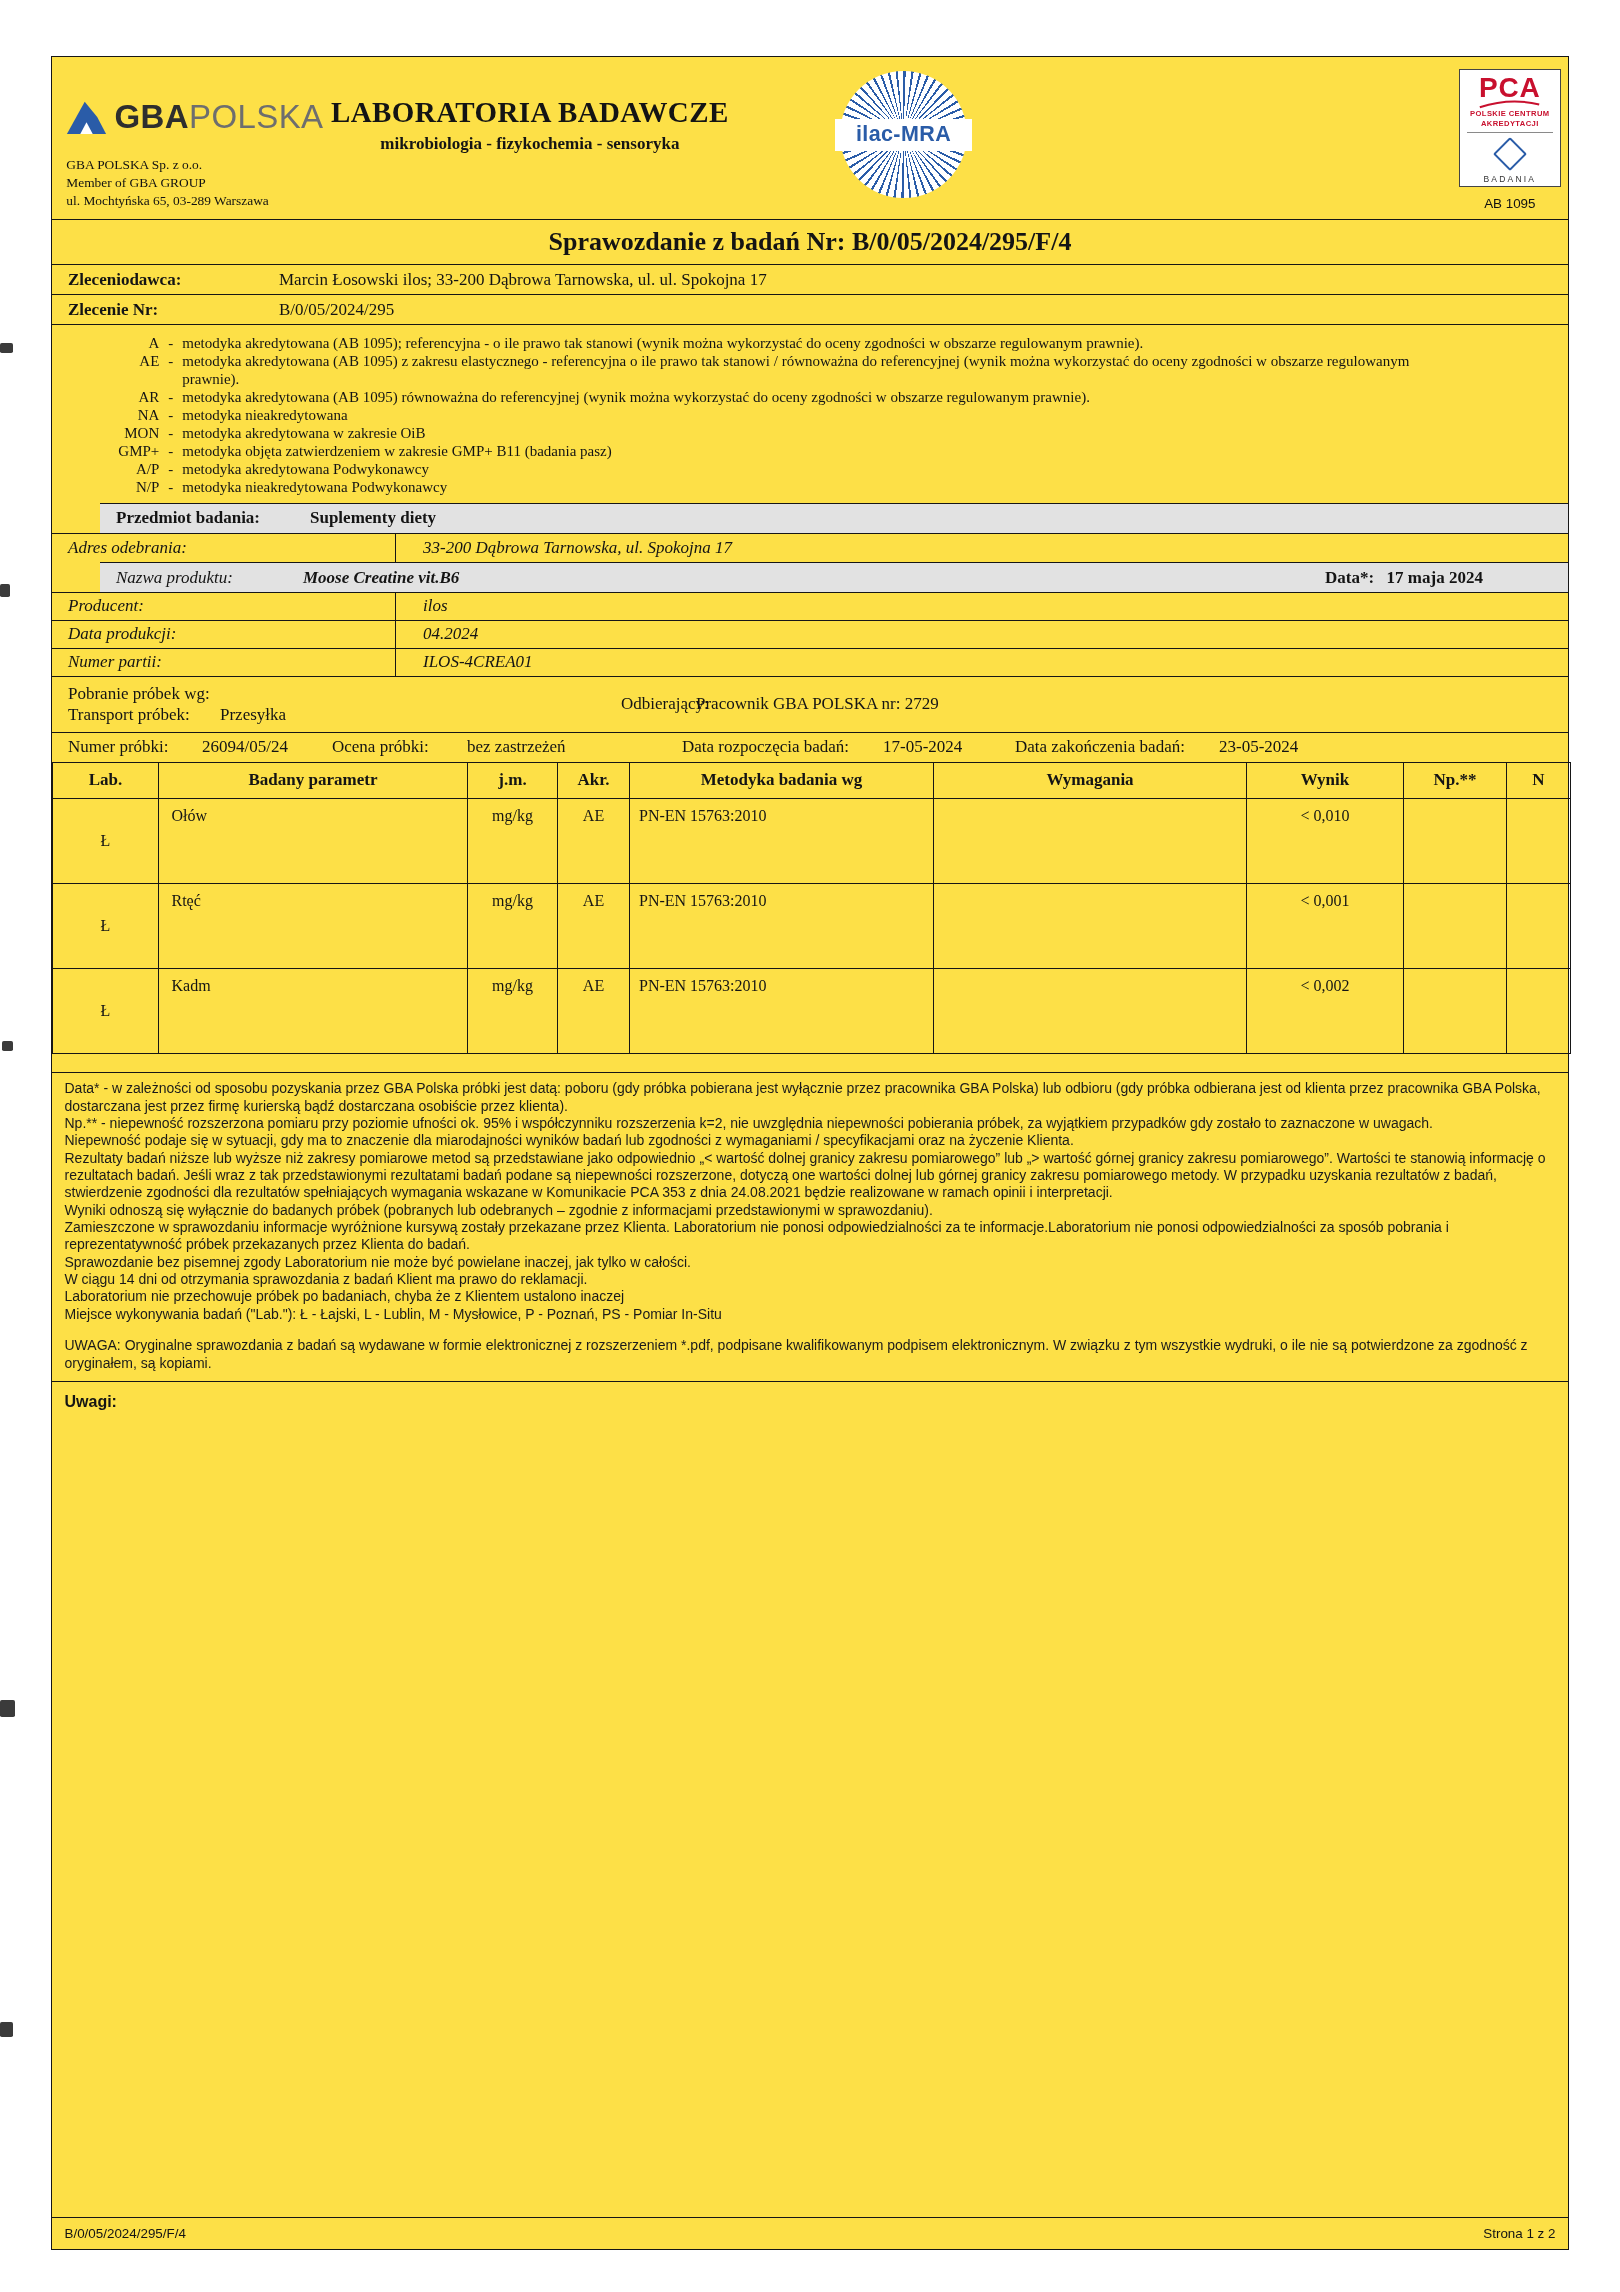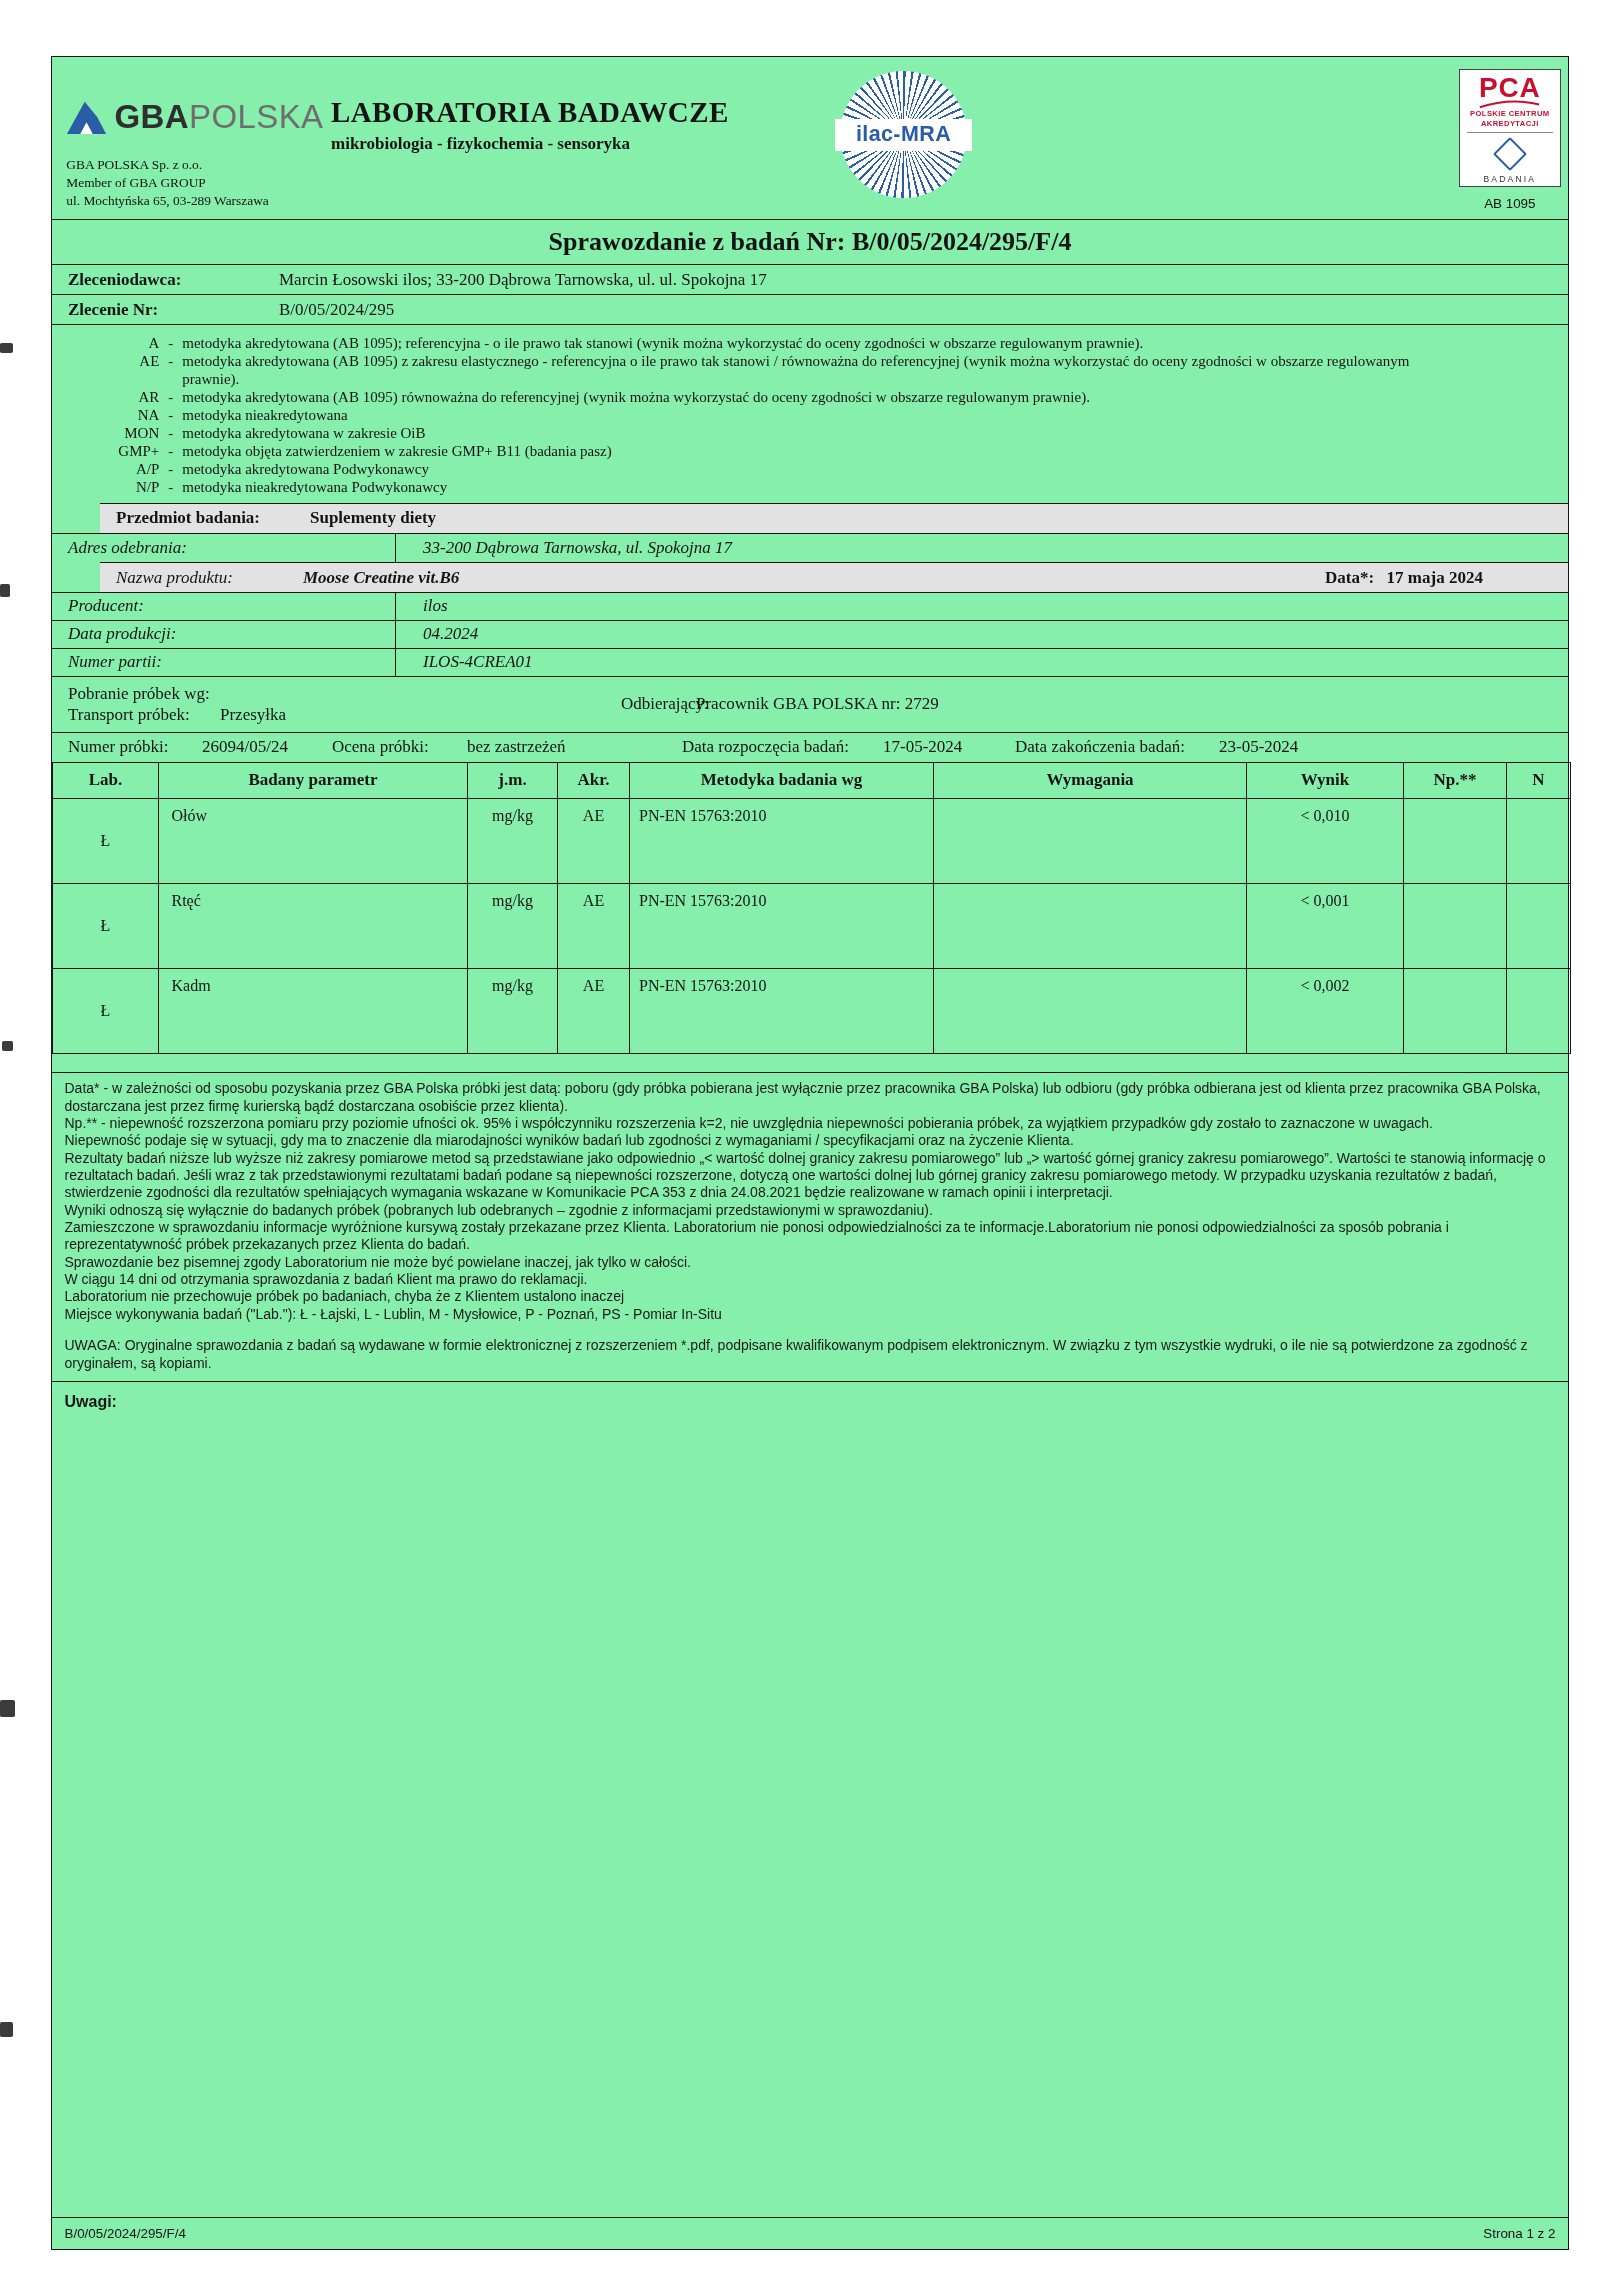--- a/index.html
+++ b/index.html
@@ -4,30 +4,30 @@
 <style>
   * { margin:0; padding:0; box-sizing:border-box; }
   html,body { background:#ffffff; }
   body { width:1620px; height:2293px; position:relative; font-family:"Liberation Serif", serif; color:#141414; }
   .page { position:absolute; inset:0; background:#fff; overflow:hidden; }
 
   
   .artifact { position:absolute; background:#262626; border-radius:1.8px; filter:blur(0.5px); opacity:.9; }
 
   .frame { position:absolute; left:51px; top:56px; width:1518px; height:2194px;
-           border:1.8px solid #161616; background:#86efac; display:flex; flex-direction:column; }
+           border:1.8px solid #161616; background:#fde047; display:flex; flex-direction:column; }
 
   
   .header { position:relative; height:163px; border-bottom:1.8px solid #161616; flex:0 0 auto; }
   .gba-logo { position:absolute; left:14.3px; top:41px; display:flex; align-items:center; gap:7.2px;
               font-family:"Liberation Sans", sans-serif; }
   .gba-bold { font-size:33px; font-weight:bold; color:#2e2e2e; letter-spacing:0.4px; }
   .gba-light { font-size:33px; color:#6e6e6e; letter-spacing:0.4px; }
   .company { position:absolute; left:14.3px; bottom:9px; font-size:13.4px; line-height:1.35; color:#111; }
-  .lab-head { position:absolute; left:279px; top:39px; }
+  .lab-head { position:absolute; left:279px; top:39px; text-align:center; }
   .lab-title { font-size:29px; font-weight:bold; letter-spacing:0.4px; }
   .lab-sub { font-size:17px; font-weight:bold; margin-top:5.4px; }
 
   .ilac { position:absolute; left:788px; top:14.3px; width:127px; height:127px; }
   .ilac-spokes { position:absolute; inset:0; border-radius:50%;
                  background:repeating-conic-gradient(#2a5ca8 0deg 2deg, #ffffff 2deg 7.2deg); }
   .ilac-band { position:absolute; left:-5.4px; right:-5.4px; top:50%; transform:translateY(-50%);
                height:32px; background:#fff; display:flex; align-items:center; justify-content:center; }
   .ilac-band span { color:#2a5ca8; font:bold 21.5px "Liberation Sans", sans-serif; letter-spacing:0.4px; }
 

